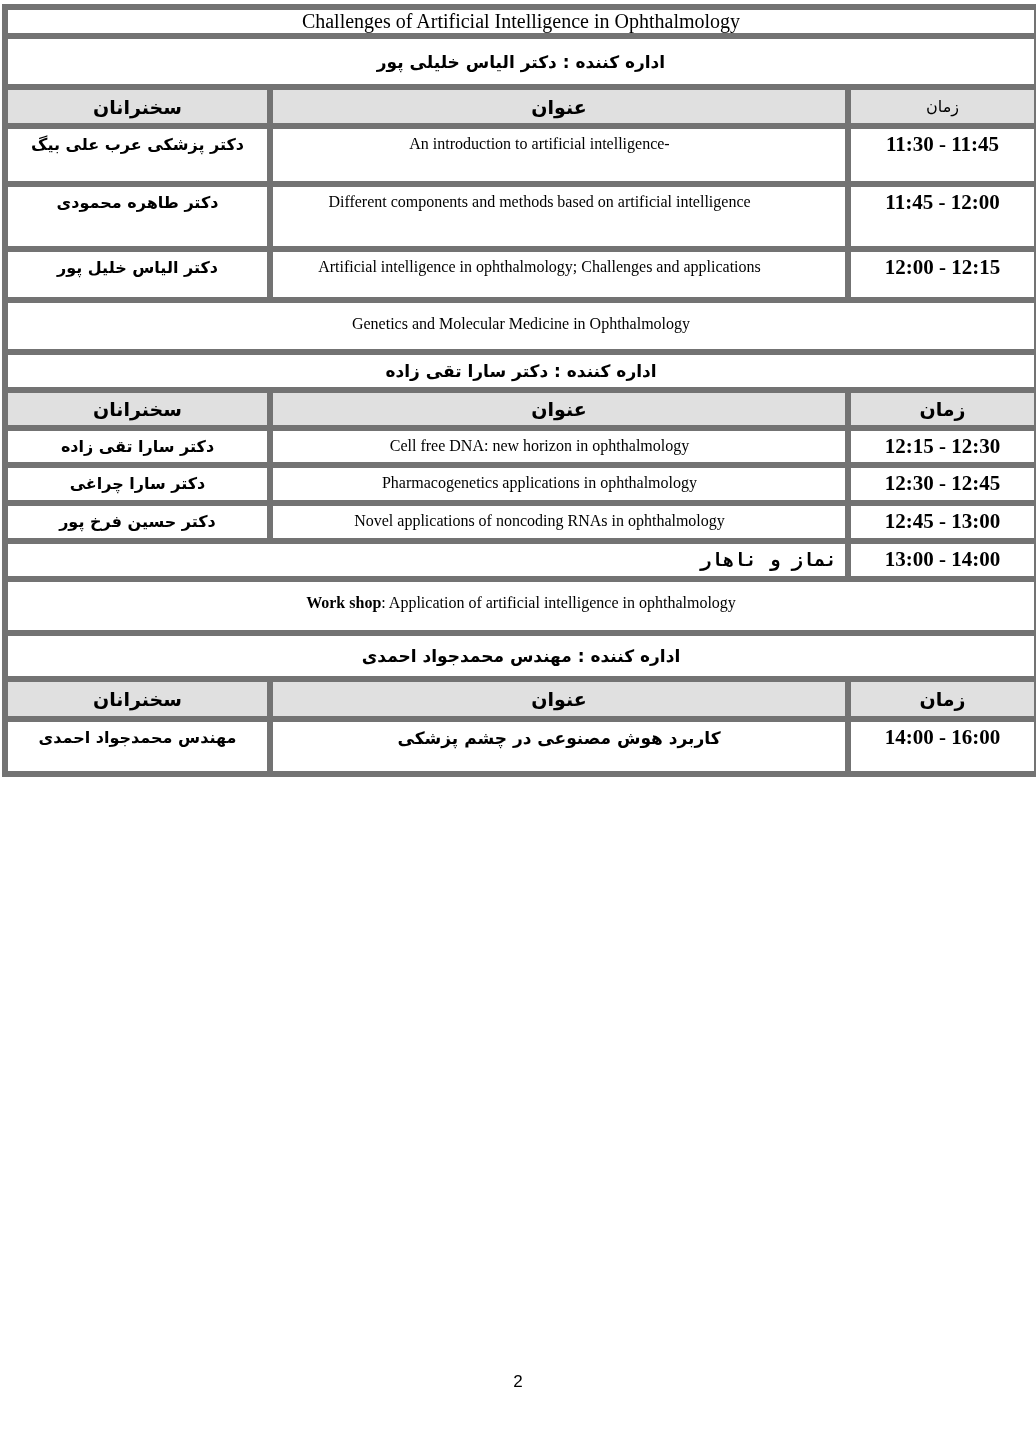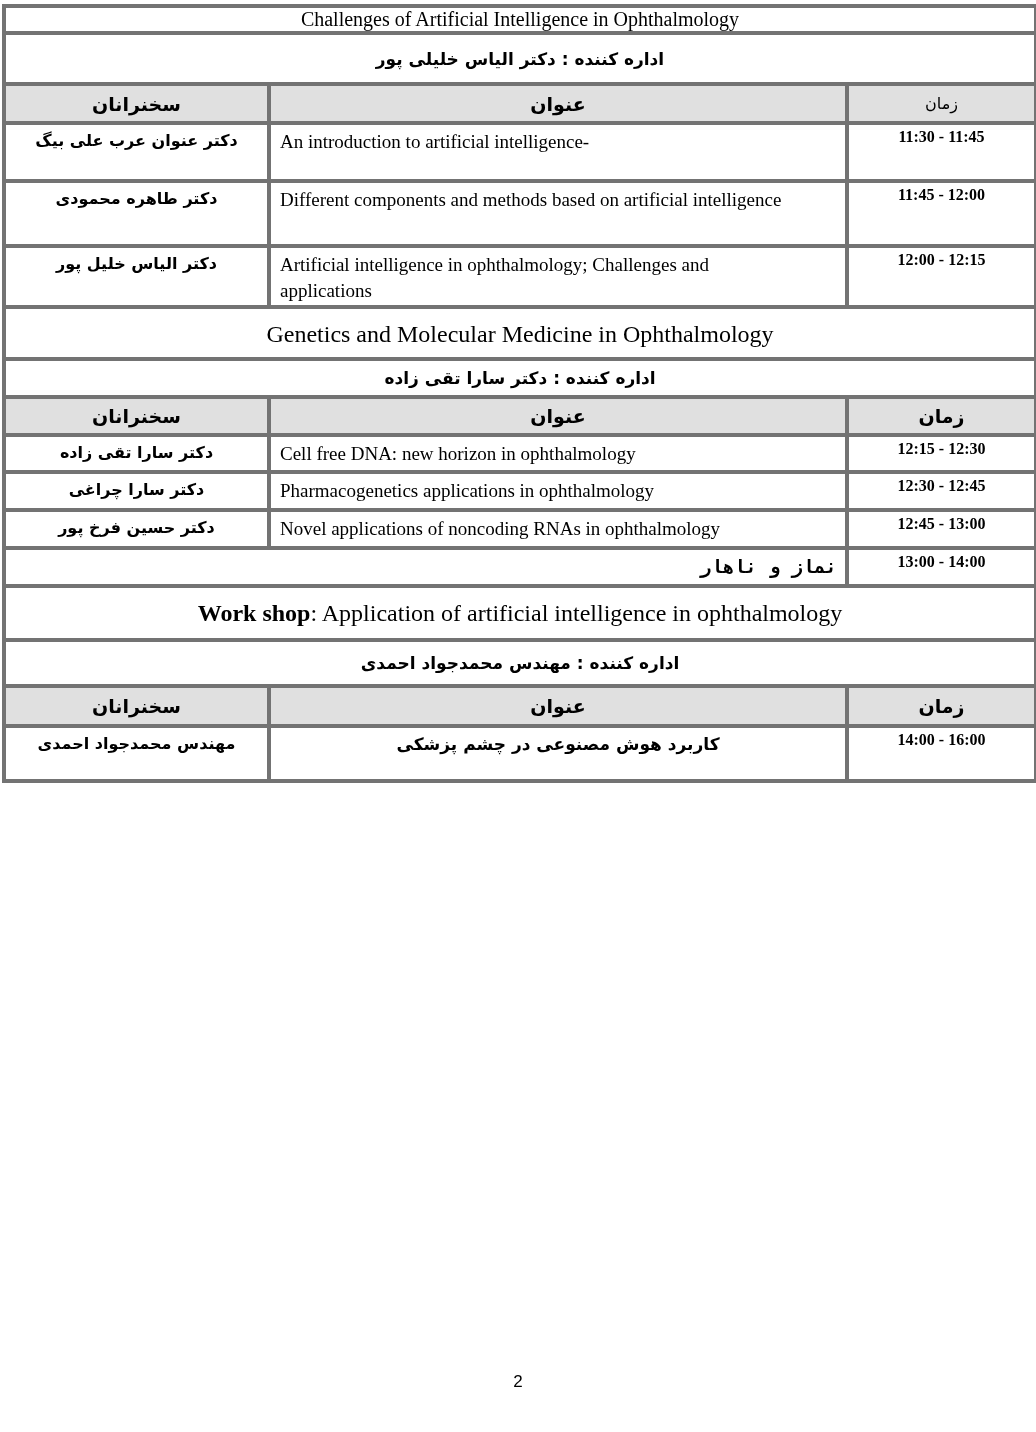--- a/index.html
+++ b/index.html
@@ -13,21 +13,21 @@
     color: #000000;
   }
   table.schedule {
     border-collapse: collapse;
     table-layout: fixed;
     width: 1032px;
     margin: 4px 0 0 2px;
     border: 2px solid #000000;
   }
   td {
-    border: 4px solid #737373;
+    border: 6px solid #737373;
     padding: 0;
     overflow: hidden;
     vertical-align: middle;
   }
   col.c-speaker { width: 265px; }
   col.c-topic   { width: 578px; }
   col.c-time    { width: 189px; }
 
   
   .title-row td {
@@ -57,46 +57,46 @@
   .data-row td { vertical-align: top; }
   .cell-speaker {
     text-align: center;
     direction: rtl;
     font-family: "DejaVu Sans", sans-serif;
     font-weight: bold;
     font-size: 16px;
     padding-top: 6px;
   }
   .cell-topic {
-    text-align: left;
-    font-size: 19px;
+    text-align: center;
+    font-size: 16px;
     line-height: 1.35;
     padding: 4px 48px 2px 9px;
     font-family: "Liberation Serif", serif;
     margin-top: 20px;
   }
   .cell-topic-fa {
     text-align: center;
     direction: rtl;
     font-family: "DejaVu Sans", sans-serif;
     font-weight: bold;
     font-size: 17px;
     padding-top: 6px;
   }
   .cell-time {
     text-align: center;
     font-weight: bold;
-    font-size: 16px;
+    font-size: 21px;
     padding-top: 3px;
     font-family: "Liberation Serif", serif;
   }
   .section-row td {
     vertical-align: top;
     text-align: center;
-    font-size: 24px;
+    font-size: 16px;
     padding-top: 12px;
     font-family: "Liberation Serif", serif;
   }
   .break-label {
     vertical-align: middle;
     text-align: right;
     direction: rtl;
     font-family: Liberation Mono, monospace;
     font-weight: bold;
     font-size: 19px;
@@ -130,21 +130,21 @@
   </tr>
   <tr class="moderator-row" style="height:51px;">
     <td colspan="3">اداره کننده : دکتر الیاس خلیلی پور</td>
   </tr>
   <tr class="header-row" style="height:39px;">
     <td style="background: rgb(224, 224, 224);">سخنرانان</td>
     <td style="background: rgb(224, 224, 224);">عنوان</td>
     <td class="time-hdr-light" style="background: rgb(224, 224, 224);">زمان</td>
   </tr>
   <tr class="data-row" style="height:58px;">
-    <td class="cell-speaker">دکتر عنوان عرب علی بیگ</td>
+    <td class="cell-speaker">دکتر پزشکی عرب علی بیگ</td>
     <td class="cell-topic">An introduction to artificial intelligence-</td>
     <td class="cell-time">11:30 - 11:45</td>
   </tr>
   <tr class="data-row" style="height:65px;">
     <td class="cell-speaker">دکتر طاهره محمودی</td>
     <td class="cell-topic">Different components and methods based on artificial intelligence</td>
     <td class="cell-time">11:45 - 12:00</td>
   </tr>
   <tr class="data-row" style="height:51px;">
     <td class="cell-speaker">دکتر الیاس خلیل پور</td>

